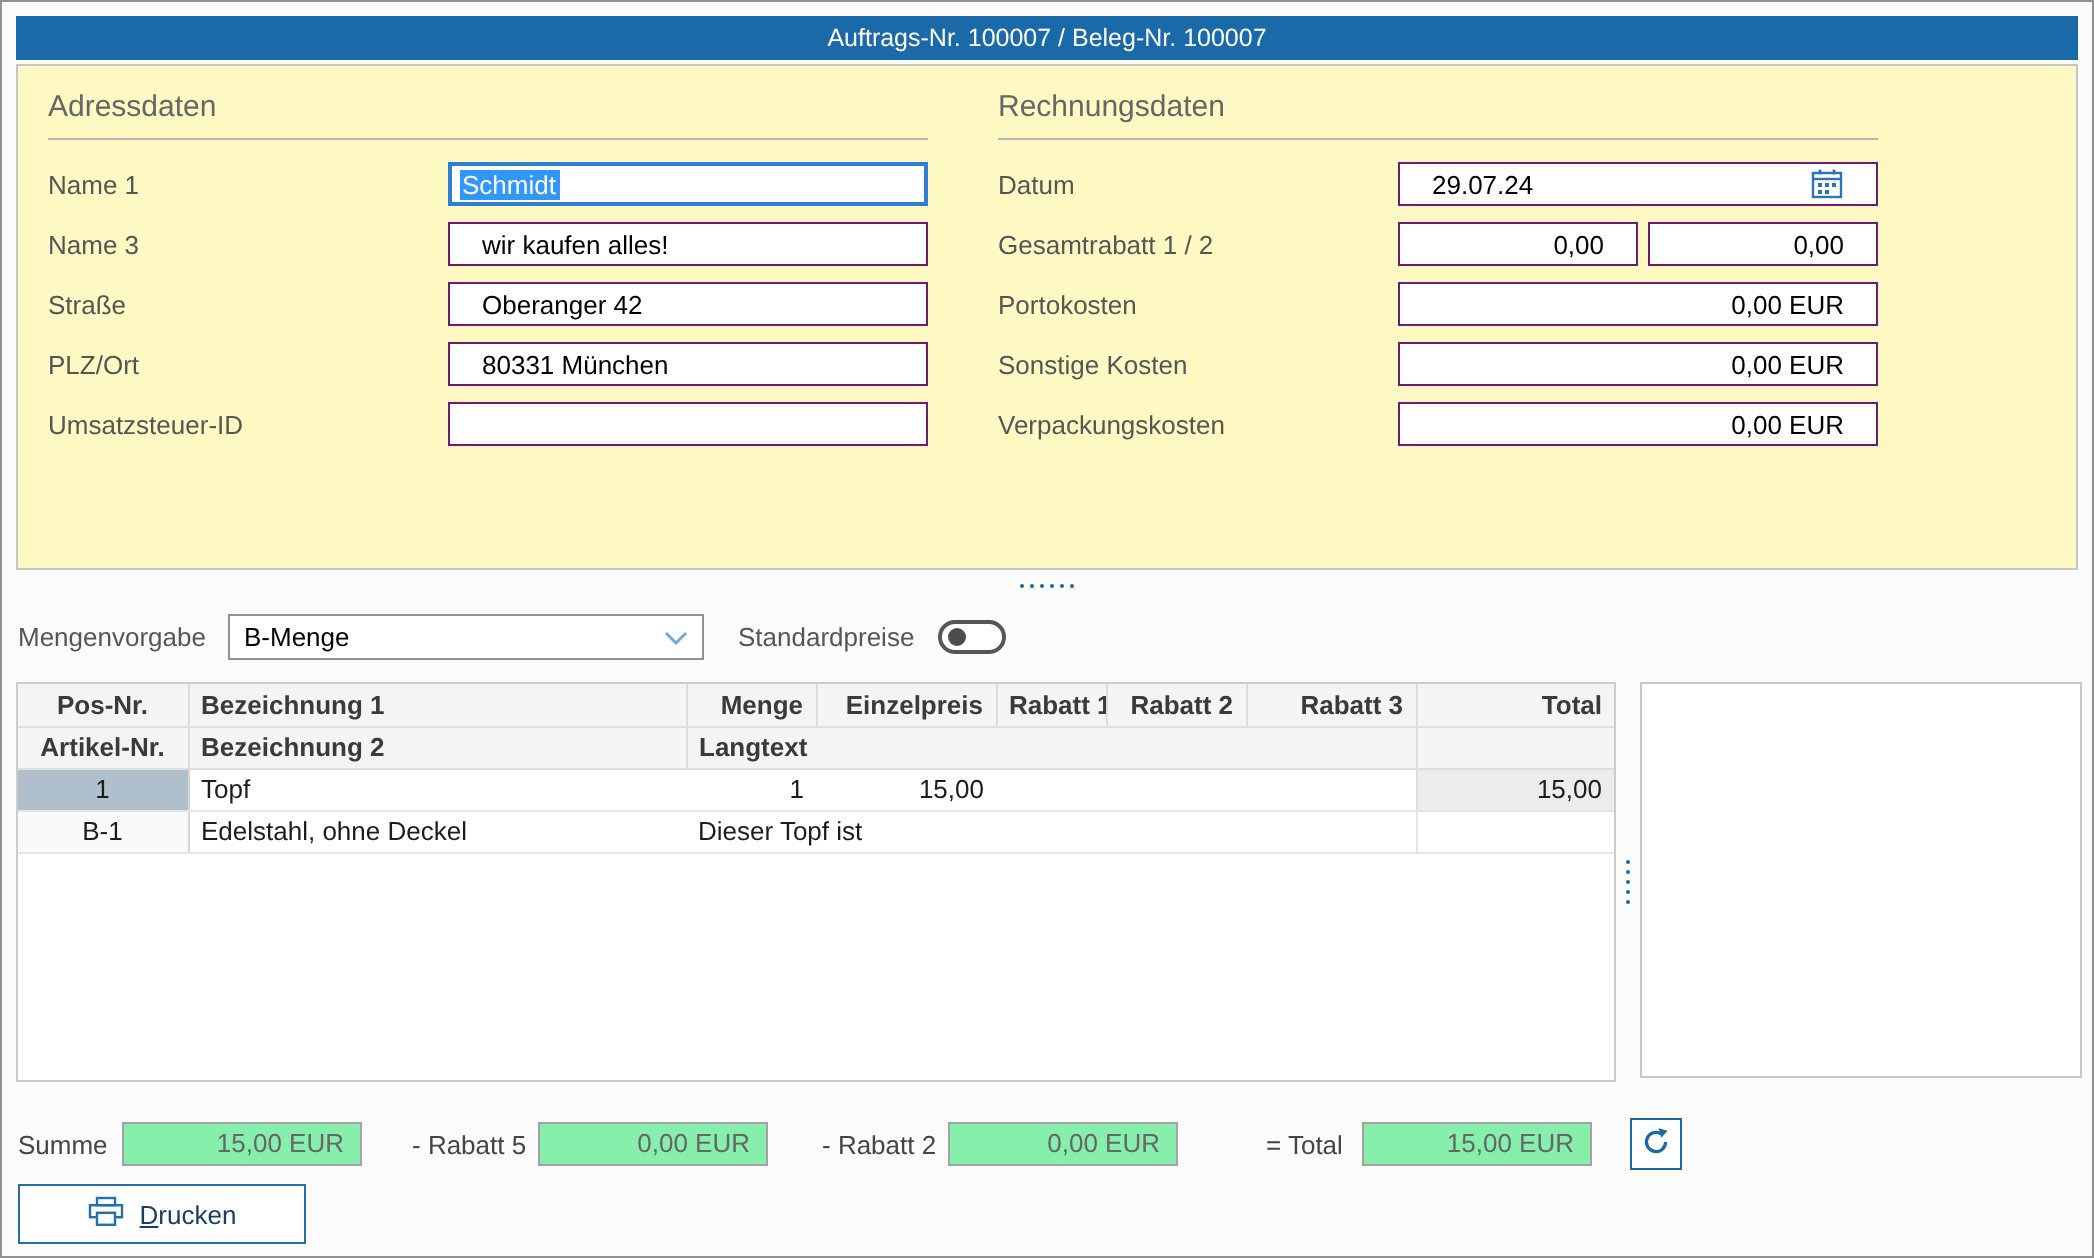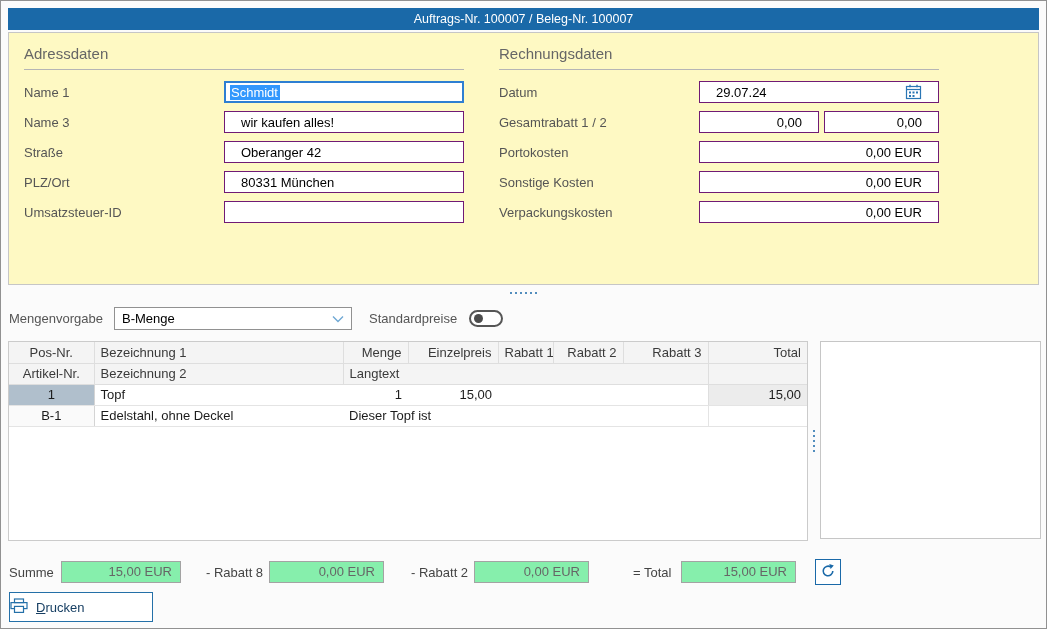--- a/index.html
+++ b/index.html
@@ -35,21 +35,21 @@
   .toolbar{position:absolute;left:8px;top:306px;height:23px;display:flex;align-items:center;font-size:13px;color:#555}
   .tlabel{flex:0 0 105px}
   .select{width:238px;height:23px;border:1px solid #919191;background:#fff;color:#000;display:flex;
     align-items:center;justify-content:space-between;padding:0 7px;cursor:pointer}
   .std{flex:none;margin-left:17px}
   .toggle{margin-left:12px;width:34px;height:17px;border:2px solid #565656;border-radius:9px;position:relative;background:#fff;cursor:pointer}
   .knob{position:absolute;left:3px;top:2px;width:9px;height:9px;border-radius:50%;background:#4c4c4c}
 
   .grid-wrap{position:absolute;left:7px;top:340px;width:800px;height:200px;border:1px solid #cbcbcb;background:#fff;overflow:hidden}
   table{width:100%;border-collapse:collapse;table-layout:fixed;font-size:13px;color:#1c1c1c}
-  th{height:21px;background:#f4f4f4;font-weight:400;color:#3a3a3a;border-right:1px solid #dedede;
+  th{height:21px;background:#f4f4f4;font-weight:700;color:#3a3a3a;border-right:1px solid #dedede;
     border-bottom:1px solid #dedede;padding:0 6px;overflow:hidden;white-space:nowrap}
   th:last-child{border-right:none}
   td{height:21px;padding:0 6px;border-bottom:1px solid #e4e4e4;overflow:hidden;white-space:nowrap}
   .al{text-align:left}.ar{text-align:right}.ac{text-align:center}
   td.pos{background:#fafafa;border-right:1px solid #d4d4d4}
   td.pos.sel{background:#b0bfcc}
   td.totalcell{background:#ececec;border-left:1px solid #dedede}
   td.totalend{border-left:1px solid #e4e4e4}
   .bold{font-weight:400}
 
@@ -60,21 +60,21 @@
   .sl1{width:52px}
   .sl2{width:63px;margin-left:25px}
   .sl3{width:63px;margin-left:27px}
   .sl4{width:48px;margin-left:44px}
   .sbox{height:22px;line-height:20px;border:1px solid #a3a3a3;background:#86efac;color:#666;text-align:right;padding:0 8px}
   .w120{width:120px}.w115{width:115px}
   .refresh{margin-left:19px;width:26px;height:26px;border:1px solid #1a69a8;background:#fff;display:flex;
     align-items:center;justify-content:center;cursor:pointer;padding:0}
 
   .print-btn{position:absolute;left:8px;top:591px;width:144px;height:30px;border:1px solid #2470a8;background:#fff;
-    display:flex;align-items:center;justify-content:flex-start;gap:8px;cursor:pointer;font-family:inherit}
+    display:flex;align-items:center;justify-content:center;gap:8px;cursor:pointer;font-family:inherit}
   .plabel{display:block;font-size:13px;color:#173f63}
   .plabel::first-letter{text-decoration:underline}
 </style>
 </head>
 <body>
 
 <div class="window">
 
   <div class="titlebar">
     <span>Auftrags-Nr. 100007 / Beleg-Nr. 100007</span>
@@ -233,21 +233,21 @@
       <i class="dot"></i>
       <i class="dot"></i>
       <i class="dot"></i>
   </div>
 
   <div class="side-panel"></div>
 
   <div class="summary">
     <span class="slabel sl1">Summe</span>
     <div class="sbox w120">15,00 EUR</div>
-    <span class="slabel sl2">- Rabatt 8</span>
+    <span class="slabel sl2">- Rabatt 5</span>
     <div class="sbox w115">0,00 EUR</div>
     <span class="slabel sl3">- Rabatt 2</span>
     <div class="sbox w115">0,00 EUR</div>
     <span class="slabel sl4">= Total</span>
     <div class="sbox w115">15,00 EUR</div>
     <button class="refresh">
       <span>
         <svg width="16" height="16" viewBox="0 0 16 16">
           <path d="M 12.8 8 A 4.8 4.8 0 1 1 10.6 3.95" fill="none" stroke="#1a69a8" stroke-width="1.6"></path>
           <polygon points="9.3,1.1 13.8,2.4 10.6,5.9" fill="#1a69a8"></polygon>

